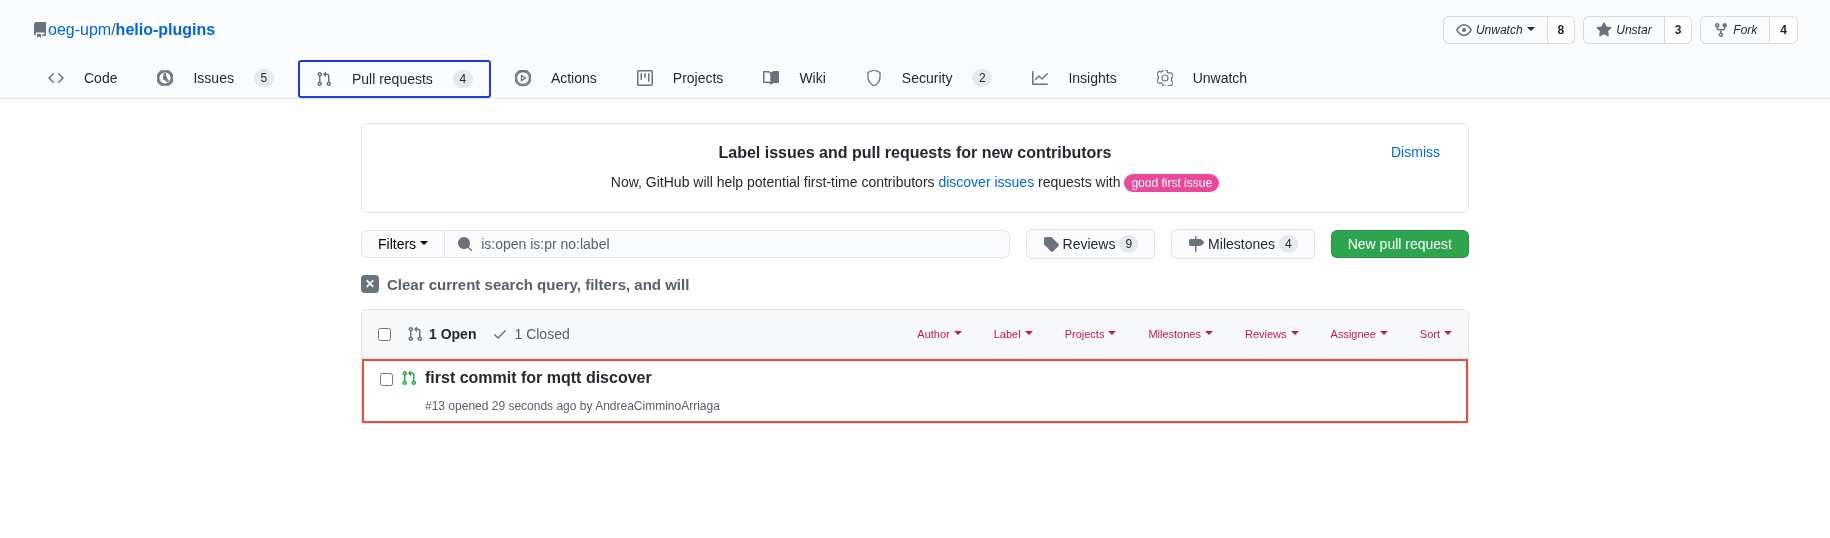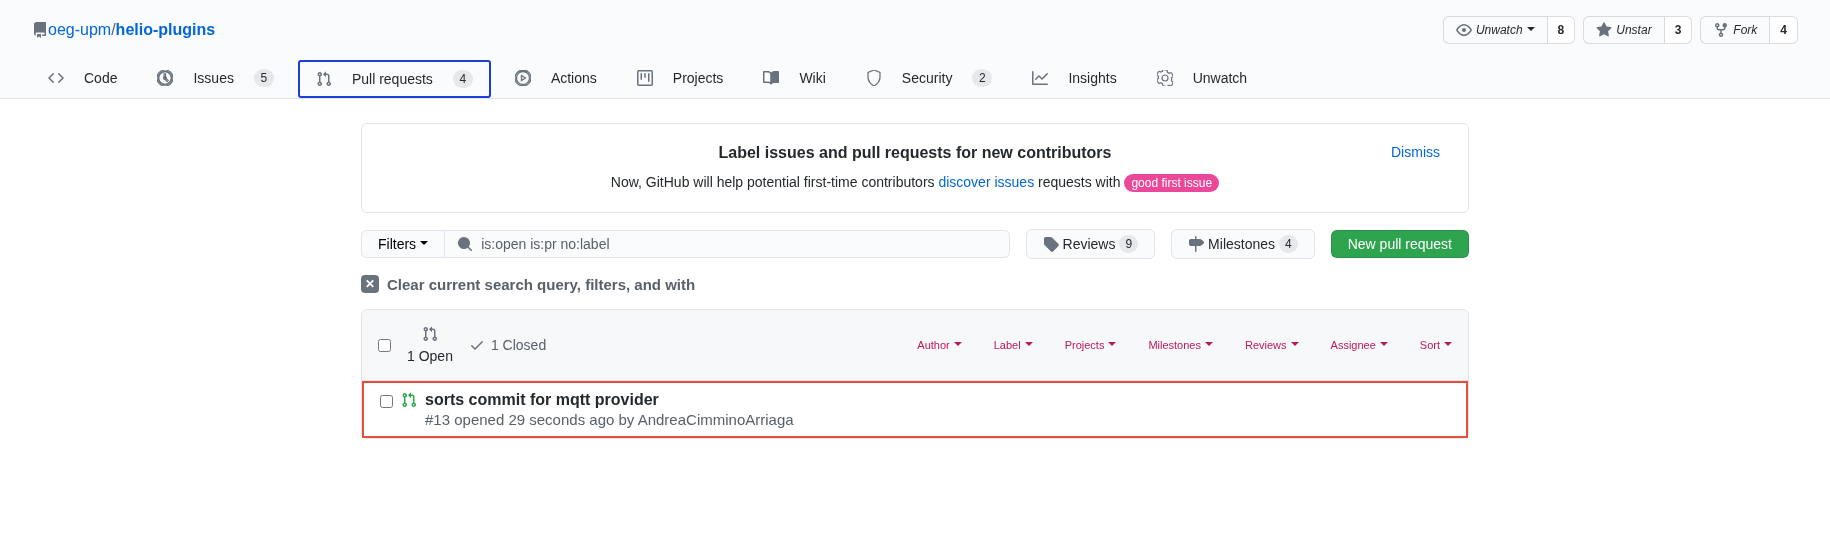--- a/index.html
+++ b/index.html
@@ -34,27 +34,27 @@
 .link-btn{display:flex;align-items:center;gap:4px;padding:5px 16px;border:1px solid #e1e4e8;border-radius:6px;background:#fafbfc;font-size:14px;cursor:pointer;color:#24292e;}
 .link-btn .counter{background:rgba(209,213,218,.5);border-radius:2em;padding:0 6px;font-size:12px;line-height:18px;}
 .primary-btn{padding:5px 16px;background:#2ea44f;color:#fff;border:1px solid rgba(27,31,35,.15);border-radius:6px;font-size:14px;font-weight:500;cursor:pointer;}
 .clear-link{display:flex;align-items:center;gap:8px;color:#586069;font-weight:600;margin-bottom:16px;cursor:pointer;font-size:15px;}
 .clear-link .x-box{background:#6a737d;color:#fff;width:18px;height:18px;border-radius:4px;display:inline-flex;align-items:center;justify-content:center;font-size:12px;}
 .list-box{border:1px solid #e1e4e8;border-radius:6px;}
 .list-header{display:flex;align-items:center;padding:16px;background:#f6f8fa;border-bottom:1px solid #e1e4e8;border-radius:6px 6px 0 0;}
 .list-header .left{display:flex;align-items:center;gap:16px;}
 .list-header .states{display:flex;gap:16px;}
 .state-link{display:flex;align-items:center;gap:6px;font-size:14px;color:#586069;cursor:pointer;}
-.state-link.active{font-weight:400;color:#24292e;flex-direction:column;}
+.state-link.active{font-weight:700;color:#24292e;}
 .list-header .right{margin-left:auto;display:flex;gap:32px;}
 .filter-dd{display:flex;align-items:center;gap:4px;font-size:11px;color:#be185d;cursor:pointer;}
 .list-item{display:flex;padding:8px 16px;border:2px solid #e4503c;}
 .list-item .item-main{flex:1;padding-left:8px;}
 .list-item .item-title{font-size:16px;font-weight:600;color:#24292e;display:flex;align-items:center;gap:8px;}
-.list-item .item-meta{font-size:15px;color:#586069;margin-top:2px;padding-left:24px;}
+.list-item .item-meta{font-size:12px;color:#586069;margin-top:12px;padding-left:24px;}
 .checkbox{width:13px;height:13px;}
 svg{fill:currentColor;}
 .caret{display:inline-block;width:0;height:0;border:4px solid transparent;border-top-color:currentColor;margin-top:2px;}
 .icon{display:inline-flex;align-items:center;color:#6a737d;}
 .icon-green{color:#28a745;}
 </style>
 </head>
 <body>
 
 <div class="header">
@@ -227,21 +227,21 @@
           </svg>
         </span>
       <span>Milestones</span>
       <span class="counter">4</span>
     </a>
     <button class="primary-btn">New pull request</button>
   </div>
 
   <div class="clear-link">
     <span class="x-box">✕</span>
-    <span>Clear current search query, filters, and with</span>
+    <span>Clear current search query, filters, and will</span>
   </div>
 
   <div class="list-box">
     <div class="list-header">
       <div class="left">
         <input type="checkbox" class="checkbox" style="">
         <div class="states">
           <a class="state-link active">
             <span class="icon">
                 <svg width="16" height="16" viewBox="0 0 16 16">
@@ -293,19 +293,19 @@
     </div>
     <div class="list-item">
       <input type="checkbox" class="checkbox" style="margin-top: 4px;">
       <div class="item-main">
         <div class="item-title">
           <span class="icon icon-green">
               <svg width="16" height="16" viewBox="0 0 16 16">
                 <path d="M7.177 3.073L9.573.677A.25.25 0 0110 .854v4.792a.25.25 0 01-.427.177L7.177 3.427a.25.25 0 010-.354zM3.75 2.5a.75.75 0 100 1.5.75.75 0 000-1.5zm-2.25.75a2.25 2.25 0 113 2.122v5.256a2.251 2.251 0 11-1.5 0V5.372A2.25 2.25 0 011.5 3.25zM11 2.5h-1V4h1a1 1 0 011 1v5.628a2.251 2.251 0 101.5 0V5A2.5 2.5 0 0011 2.5zm1 10.25a.75.75 0 111.5 0 .75.75 0 01-1.5 0zM3.75 12a.75.75 0 100 1.5.75.75 0 000-1.5z"></path>
               </svg>
             </span>
-          <a>sorts commit for mqtt provider</a>
+          <a>first commit for mqtt discover</a>
         </div>
         <div class="item-meta">#13 opened 29 seconds ago by AndreaCimminoArriaga</div>
       </div>
     </div>
   </div>
 </div>
 
 </body></html>

